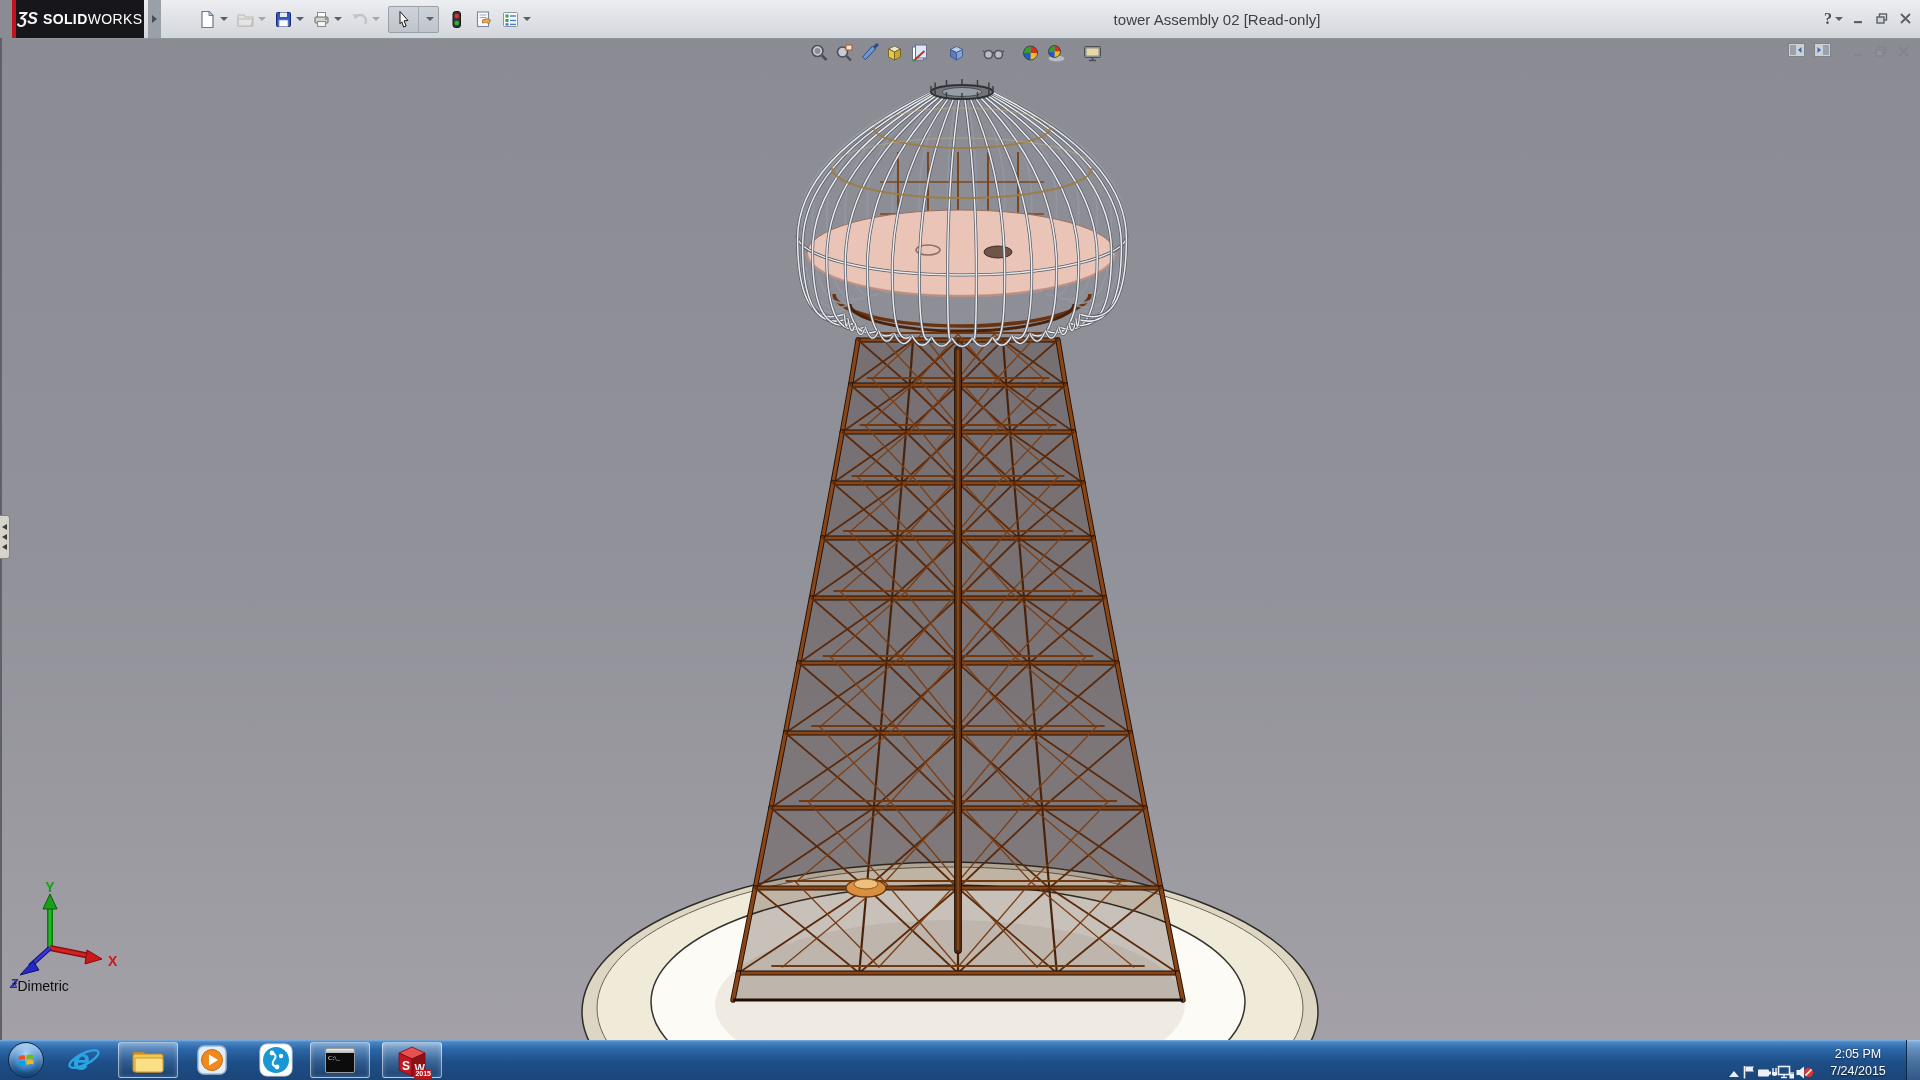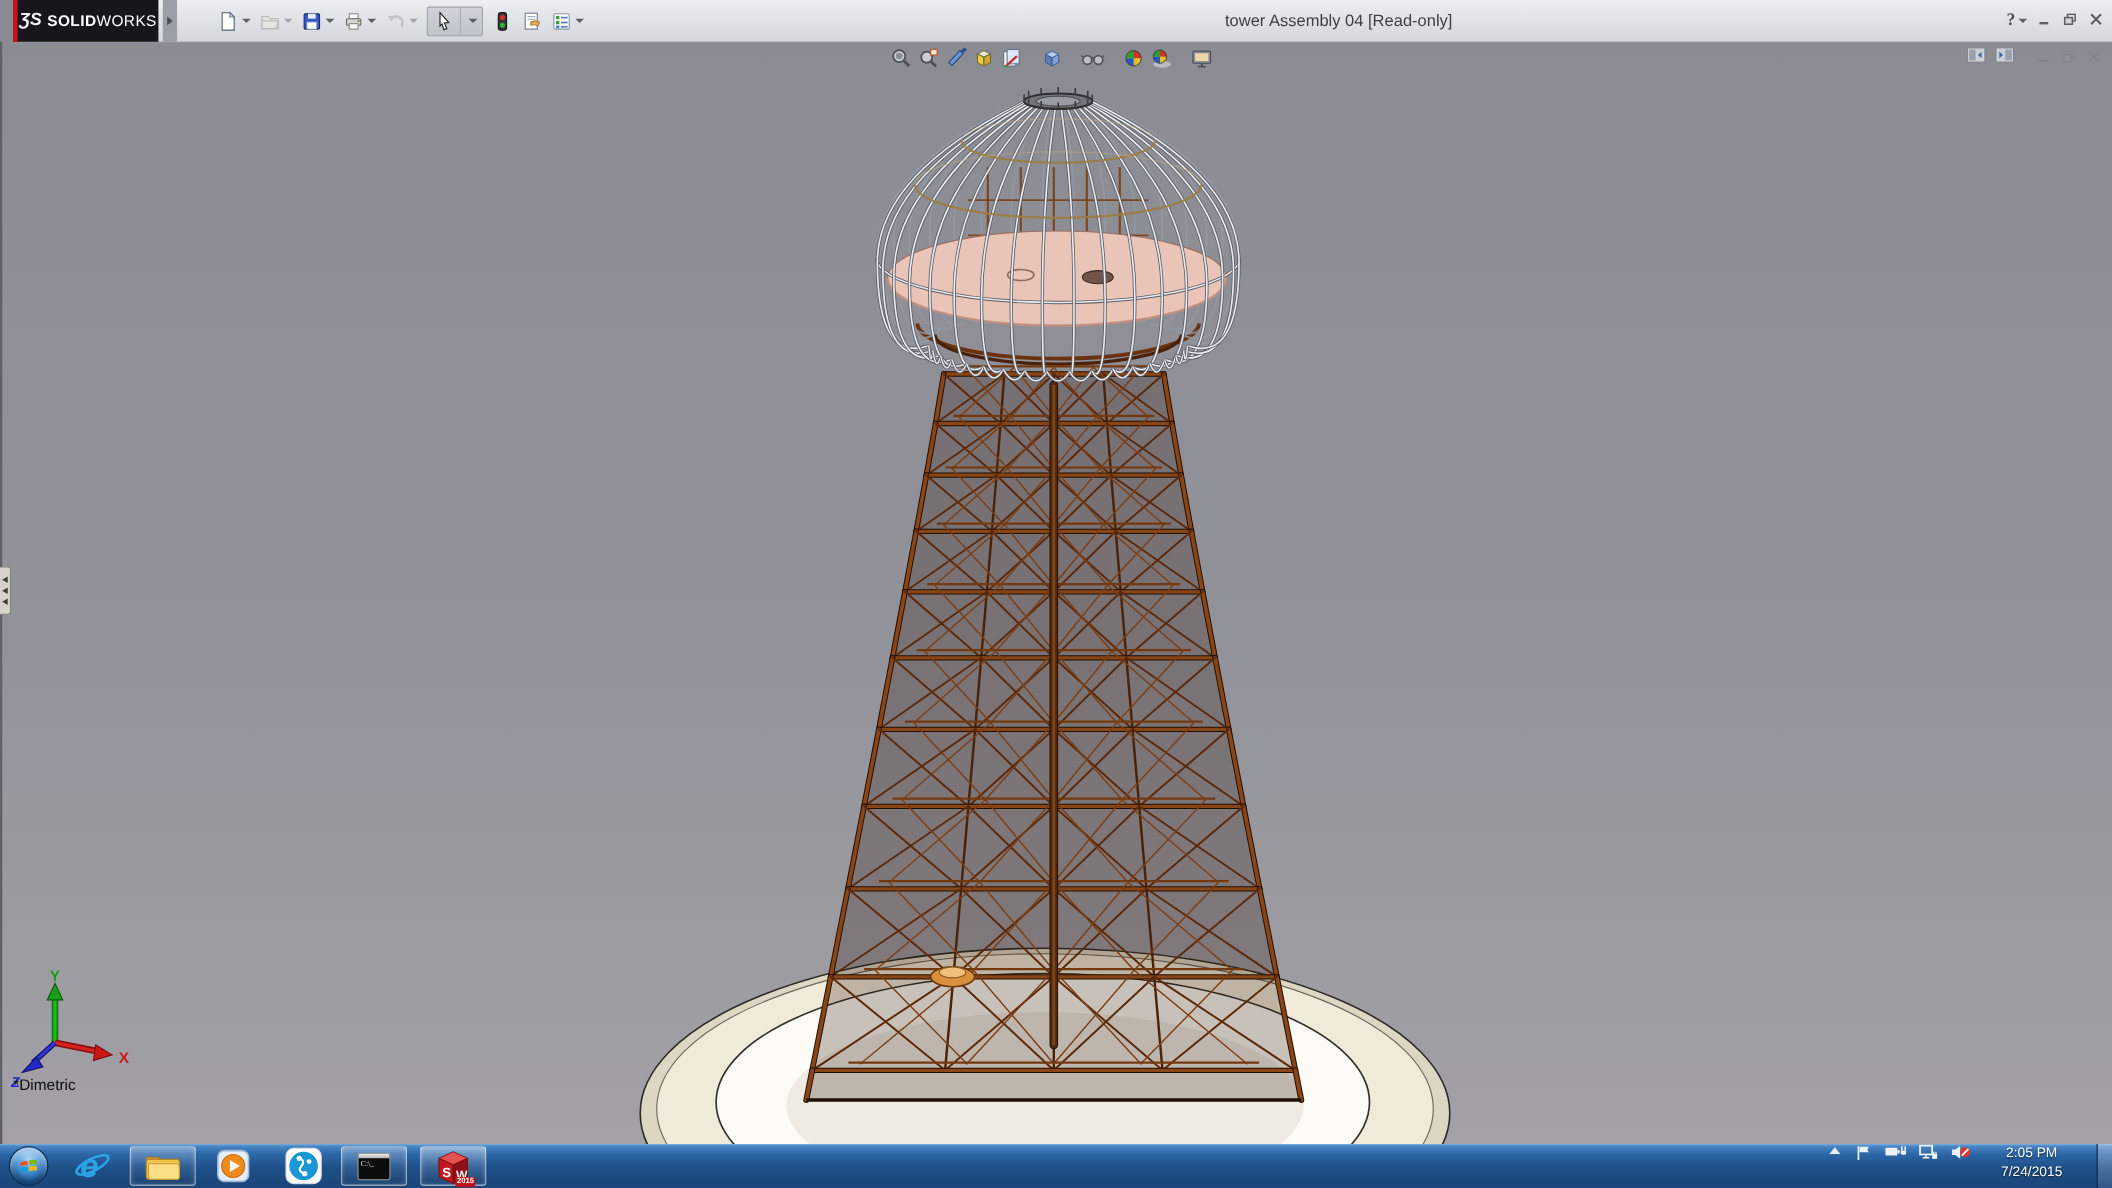--- a/index.html
+++ b/index.html
@@ -64,21 +64,21 @@
     background:linear-gradient(rgba(255,255,255,.30),rgba(255,255,255,.10) 45%,rgba(0,0,0,.10));
     box-shadow:inset 0 0 5px rgba(255,255,255,.25);
     display:flex;align-items:center;justify-content:center;box-sizing:border-box;}
   .task-front{background:linear-gradient(rgba(255,255,255,.42),rgba(255,255,255,.16) 45%,rgba(0,0,0,.06));}
   .cmd-icon{width:30px;height:25px;background:#0c0c0c;border:1px solid #9a9a9a;border-radius:2px;box-sizing:border-box;}
   .cmd-bar{height:4px;background:linear-gradient(#ececec,#b4b4b4);border-radius:1px 1px 0 0;}
   .cmd-text{color:#e4e4e4;font-size:7px;font-family:Liberation Serif, serif;padding:2px 16px 0 2px;line-height:1;}
   .sw-wrap{position:relative;width:34px;height:33px;}
   .sw-badge{position:absolute;right:-3px;bottom:-2px;background:#b8151c;color:#fff;font-size:7px;
     font-weight:bold;padding:0 1px;border-radius:1px;line-height:1.2;}
-  .tray{margin-left:auto;display:flex;align-items:flex-start;gap:11px;padding-right:0;}
+  .tray{margin-left:auto;display:flex;align-items:flex-end;padding-right:0;}
   .tray-btn{display:flex;align-items:center;justify-content:center;}
   .clock{text-align:center;color:#fff;font-size:12.5px;line-height:1.35;min-width:80px;
     text-shadow:0 1px 2px rgba(0,0,0,.7);margin-left:4px;}
   .show-desktop{width:13px;height:40px;border-left:1px solid #0c2a48;margin-left:8px;
     background:linear-gradient(180deg,rgba(255,255,255,.30),rgba(255,255,255,.10));}
 </style>
 </head>
 <body>
 
 <div class="viewport"></div>
@@ -703,21 +703,21 @@
           <rect x="4.5" y="9" width="3" height="3" fill="#3aa03a"></rect>
           <rect x="4.5" y="13.2" width="3" height="2.4" fill="#4a7ac8"></rect>
           <line x1="9" y1="6" x2="15" y2="6" stroke="#4a7ac8" stroke-width="1.4"></line>
           <line x1="9" y1="10.5" x2="15" y2="10.5" stroke="#4a7ac8" stroke-width="1.4"></line>
           <line x1="9" y1="14.4" x2="15" y2="14.4" stroke="#4a7ac8" stroke-width="1.4"></line>
         </svg>
       <span class="caret"></span>
     </span>
   </div>
 
-  <div class="win-title">tower Assembly 04 [Read-only]</div>
+  <div class="win-title">tower Assembly 02 [Read-only]</div>
 
   <div class="tb-right">
     <span style="display:flex;align-items:center;">
       <span class="help">?</span>
       <span class="caret"></span>
     </span>
     <span><svg width="13" height="11">
           <rect x="1" y="8" width="8" height="2.2" fill="#5c5f66"></rect>
         </svg></span>
     <span><svg width="13" height="11">

